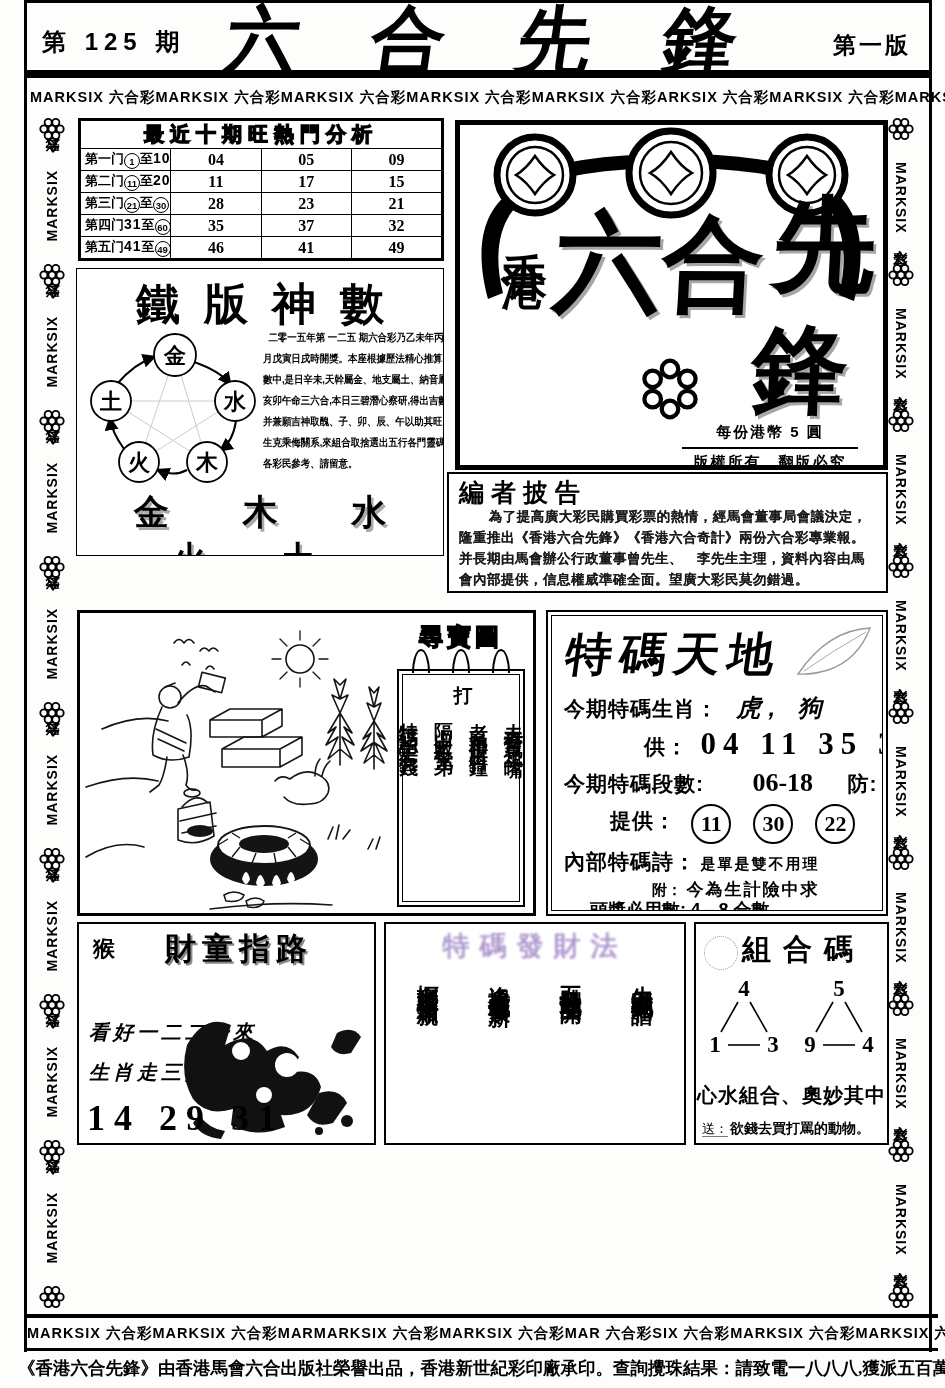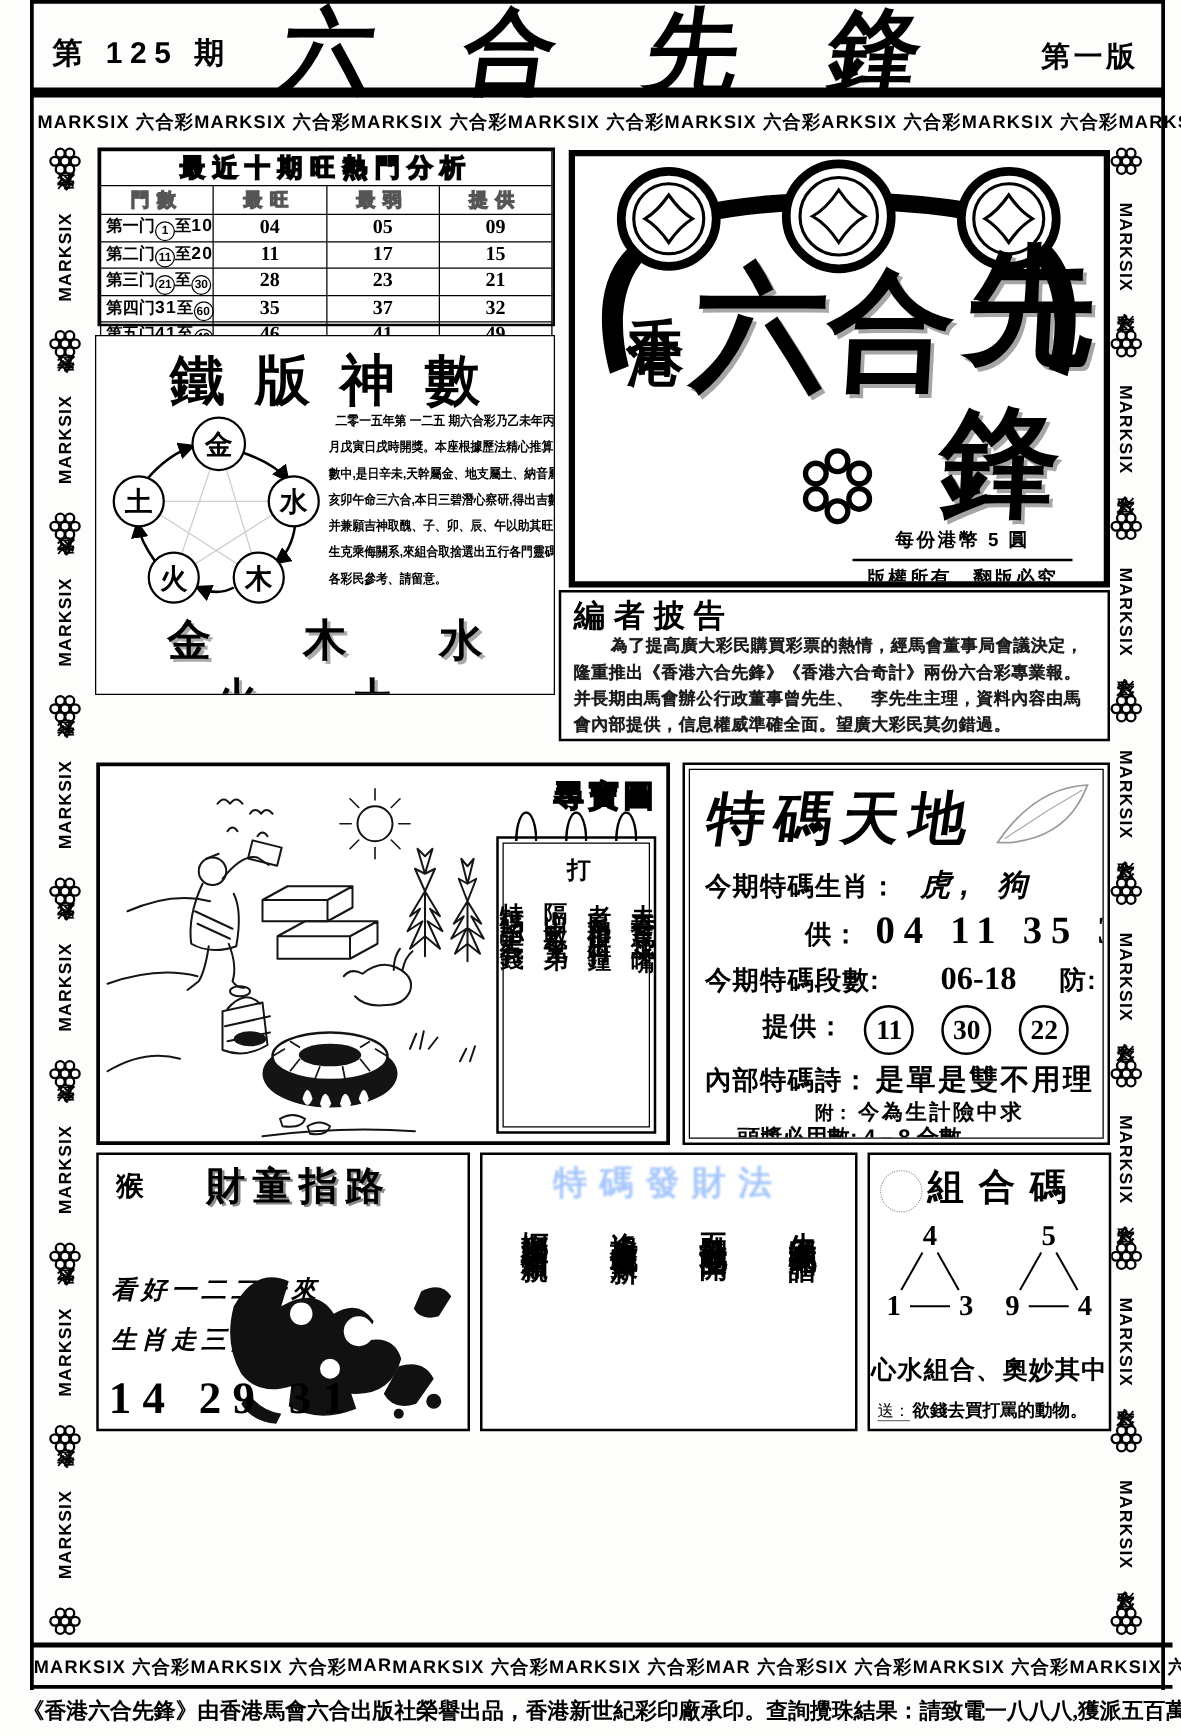--- a/index.html
+++ b/index.html
@@ -80,21 +80,21 @@
   .notice-box{left:447px;top:472px;width:441px;height:121px;border-width:2.5px;overflow:hidden;}
   .notice-title{position:absolute;left:10px;top:2px;font-size:25px;font-weight:900;letter-spacing:7px;}
   .notice-body{position:absolute;left:10px;top:33px;width:418px;font-size:13.5px;font-weight:700;
                line-height:1.55;letter-spacing:.5px;text-indent:2.2em;color:#1a1a1a;
                text-shadow:0 0 .6px #444;}
 
   
   .treasure-box{left:77px;top:610px;width:459px;height:306px;border-width:3px;overflow:hidden;}
   .tr-art{position:absolute;left:2px;top:4px;}
   .tr-panel{position:absolute;right:6px;top:4px;width:132px;height:292px;}
-  .tr-title{position:absolute;left:0;top:4px;width:100%;text-align:right;font-size:24px;
+  .tr-title{position:absolute;left:0;top:4px;width:100%;text-align:center;font-size:24px;
             font-weight:900;letter-spacing:4px;}
   .tr-rings{position:absolute;left:0;top:32px;width:100%;text-align:center;height:24px;}
   .ring{width:14px;height:22px;border:2.5px solid #000;border-bottom:0;
         border-radius:50% 50% 0 0/100% 100% 0 0;display:inline-block;margin:0 11px;}
   .tr-inner{position:absolute;left:2px;top:52px;right:2px;bottom:2px;border:2px solid #000;}
   .tr-inner::after{content:"";position:absolute;inset:3px;border:1px solid #000;pointer-events:none;}
   .tr-cols{position:absolute;inset:0;display:flex;flex-direction:row-reverse;
            justify-content:center;gap:9px;padding-top:36px;box-sizing:border-box;}
   .tr-col{writing-mode:vertical-rl;font-size:19px;font-weight:600;letter-spacing:6px;}
   .tr-hint{position:absolute;top:12px;left:44%;font-size:19px;font-weight:600;}
@@ -120,21 +120,21 @@
            text-shadow:2px 2px 0 #888;}
   .w-lines{position:absolute;left:10px;top:88px;font-size:20px;font-weight:700;font-style:italic;
            letter-spacing:4px;line-height:2.0;}
   .w-nums{position:absolute;left:8px;bottom:4px;font-size:36px;font-weight:700;letter-spacing:9px;
           font-family:"Liberation Serif","DejaVu Serif",serif;}
   .w-art{position:absolute;right:0;bottom:0;}
 
   
   .method-box{left:384px;top:922px;width:302px;height:223px;border-width:2.5px;overflow:hidden;}
   .m-title{position:absolute;left:0;top:4px;width:100%;text-align:center;font-size:27px;
-           font-weight:700;letter-spacing:10px;color:#3b82f6;opacity:.45;filter:blur(.8px);}
+           font-weight:700;letter-spacing:10px;color:#4c1d95;opacity:.45;filter:blur(.8px);}
   .m-cols{position:absolute;left:6px;right:6px;top:44px;bottom:6px;display:flex;
           flex-direction:row-reverse;justify-content:space-around;}
   .m-col{writing-mode:vertical-rl;font-size:22px;font-weight:800;letter-spacing:3px;}
 
   
   .combo-box{left:694px;top:922px;width:195px;height:223px;border-width:2.5px;overflow:hidden;}
   .stamp{position:absolute;left:8px;top:12px;width:32px;height:32px;border:1.5px dotted #999;
          border-radius:50%;}
   .c-title{position:absolute;left:46px;top:6px;font-size:29px;font-weight:700;letter-spacing:12px;white-space:nowrap;}
   .c-tris{position:absolute;left:0;right:0;top:52px;display:flex;justify-content:space-around;}
@@ -604,26 +604,20 @@
           <circle cx="15.5" cy="18" r="3.3"></circle>
         </g>
       </svg>
     </div>
 
   <div class="box hot-box">
     <table>
       <tbody id="hot-rows">
         <tr>
             <td colspan="4" class="hot-title outlined">最近十期旺熱門分析</td>
-          </tr>
-        <tr class="hot-head" id="hot-head">
-            <td class="outlined-gray">門數</td>
-            <td class="outlined-gray">最旺</td>
-            <td class="outlined-gray">最弱</td>
-            <td class="outlined-gray">提供</td>
           </tr>
       <tr>
             <td class="hot-label">第一门<span class="circ">1</span>至<span class="plain-n">10</span></td>
             <td class="hot-num">04</td>
             <td class="hot-num">05</td>
             <td class="hot-num">09</td>
           </tr>
           <tr>
             <td class="hot-label">第二门<span class="circ">11</span>至<span class="plain-n">20</span></td>
             <td class="hot-num">11</td>
@@ -834,21 +828,21 @@
         <span class="sp-num" style="font-size:26px;margin-left:44px;">06-18</span>
         <span class="sp-lab" style="margin-left:30px;">防:</span>
         <span class="sp-num" style="font-size:26px;">25-37</span>
       </div>
       <div class="sp-row" style="left:58px;top:188px;">
         <span class="sp-lab">提供：</span>
         <span id="offer-circles"><span class="big-circ">11</span><span class="big-circ">30</span><span class="big-circ">22</span></span>
       </div>
       <div class="sp-row" style="left:12px;top:232px;">
         <span class="sp-lab">內部特碼詩：</span>
-        <span style="font-size:23px;font-weight:700;letter-spacing:2px;">是單是雙不用理</span>
+        <span style="font-size:15px;font-weight:700;letter-spacing:2px;">是單是雙不用理</span>
       </div>
       <div class="sp-row" style="left:100px;top:262px;">
         <span style="font-size:15px;font-weight:800;">附：</span>
         <span style="font-size:17px;font-weight:600;letter-spacing:2px;">今為生計險中求</span>
       </div>
       <div class="sp-row" style="left:38px;top:282px;">
         <span style="font-size:18px;font-weight:900;">頭獎必用數:</span>
         <span style="font-size:18px;font-weight:900;">4－8 合數</span>
       </div>
     </div>

